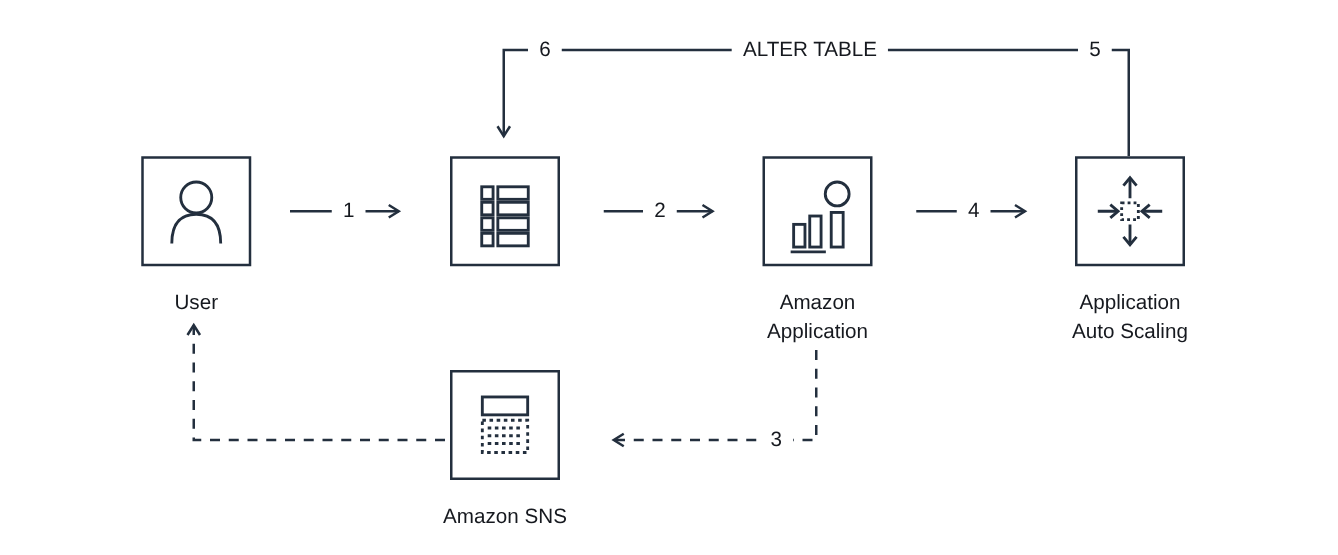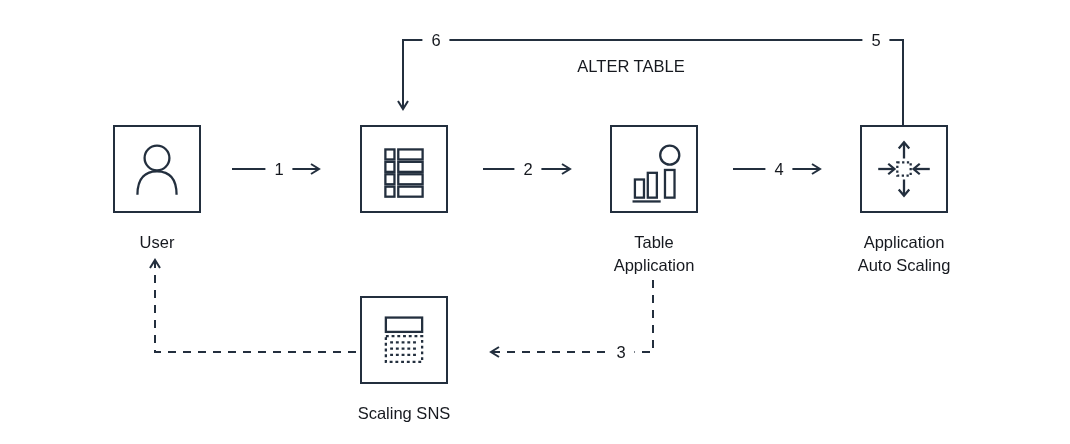--- a/index.html
+++ b/index.html
@@ -101,21 +101,21 @@
     <div class="icon-box">
       <svg viewBox="0 0 88 88" class="glyph">
         <circle cx="60.5" cy="29.5" r="10"></circle>
         <rect x="24" y="55" width="9.5" height="19"></rect>
         <rect x="37.5" y="48" width="9.5" height="26"></rect>
         <rect x="55.5" y="45" width="10" height="29"></rect>
         <line x1="21.5" y1="78" x2="51" y2="78"></line>
       </svg>
     </div>
     <div class="node-label">
-      <div>Table</div>
+      <div>Amazon</div>
       <div>Application</div>
     </div>
   </div>
 
   <div class="node" style="left:860px; top:125px;">
     <div class="icon-box">
       <svg viewBox="0 0 88 88" class="glyph">
         <rect class="dot" x="37" y="37" width="14" height="14"></rect>
         <line x1="44" y1="33" x2="44" y2="17"></line>
         <path d="M38.5,22.5 L44,16 L49.5,22.5"></path>
@@ -136,24 +136,24 @@
   <div class="node" style="left:360px; top:296px;">
     <div class="icon-box">
       <svg viewBox="0 0 88 88" class="glyph">
         <rect x="25" y="20.5" width="38" height="15"></rect>
         <rect class="dash" x="25" y="40" width="38" height="27"></rect>
         <line class="dash" x1="29.5" y1="46.5" x2="58.5" y2="46.5"></line>
         <line class="dash" x1="29.5" y1="53" x2="58.5" y2="53"></line>
         <line class="dash" x1="29.5" y1="59.5" x2="58.5" y2="59.5"></line>
       </svg>
     </div>
-    <div class="node-label">Scaling SNS</div>
+    <div class="node-label">Amazon SNS</div>
   </div>
 
   <div class="edge-label" style="left:279px; top:169px;">1</div>
   <div class="edge-label" style="left:528px; top:169px;">2</div>
   <div class="edge-label" style="left:779px; top:169px;">4</div>
   <div class="edge-label" style="left:436px; top:40px;">6</div>
-  <div class="edge-label" style="left:631px; top:40px;margin-top:26px;">ALTER TABLE</div>
+  <div class="edge-label" style="left:648px; top:40px;">ALTER TABLE</div>
   <div class="edge-label" style="left:876px; top:40px;">5</div>
   <div class="edge-label" style="left:621px; top:352px;">3</div>
 
 </div>
 
 </body></html>

